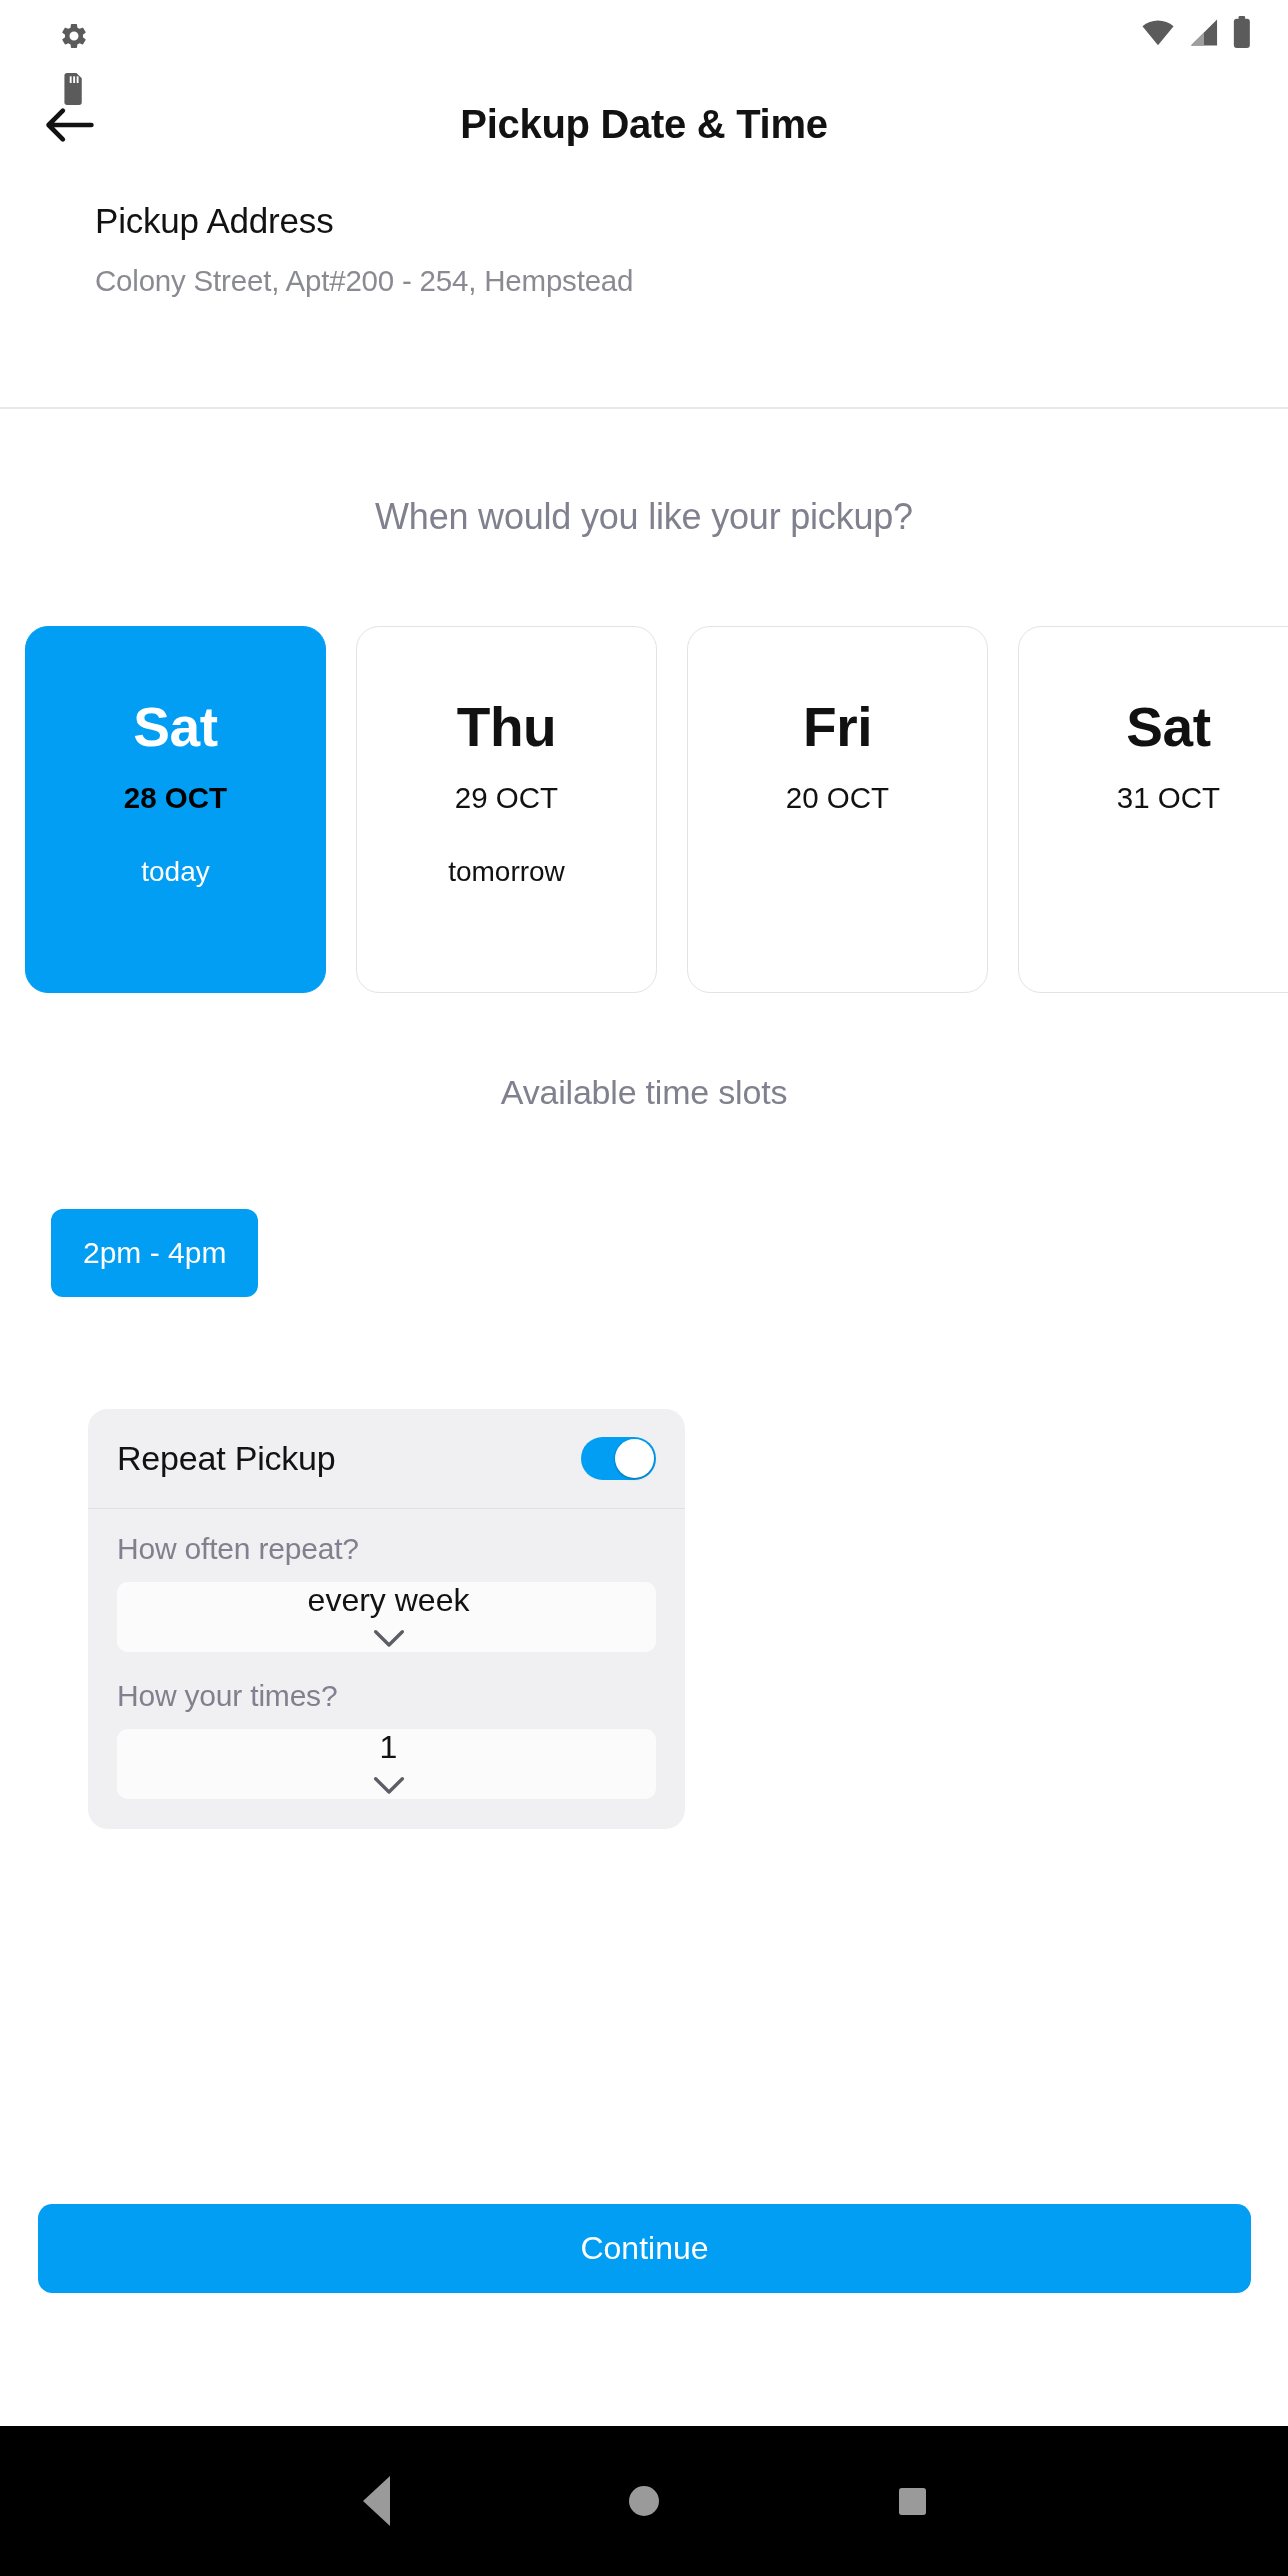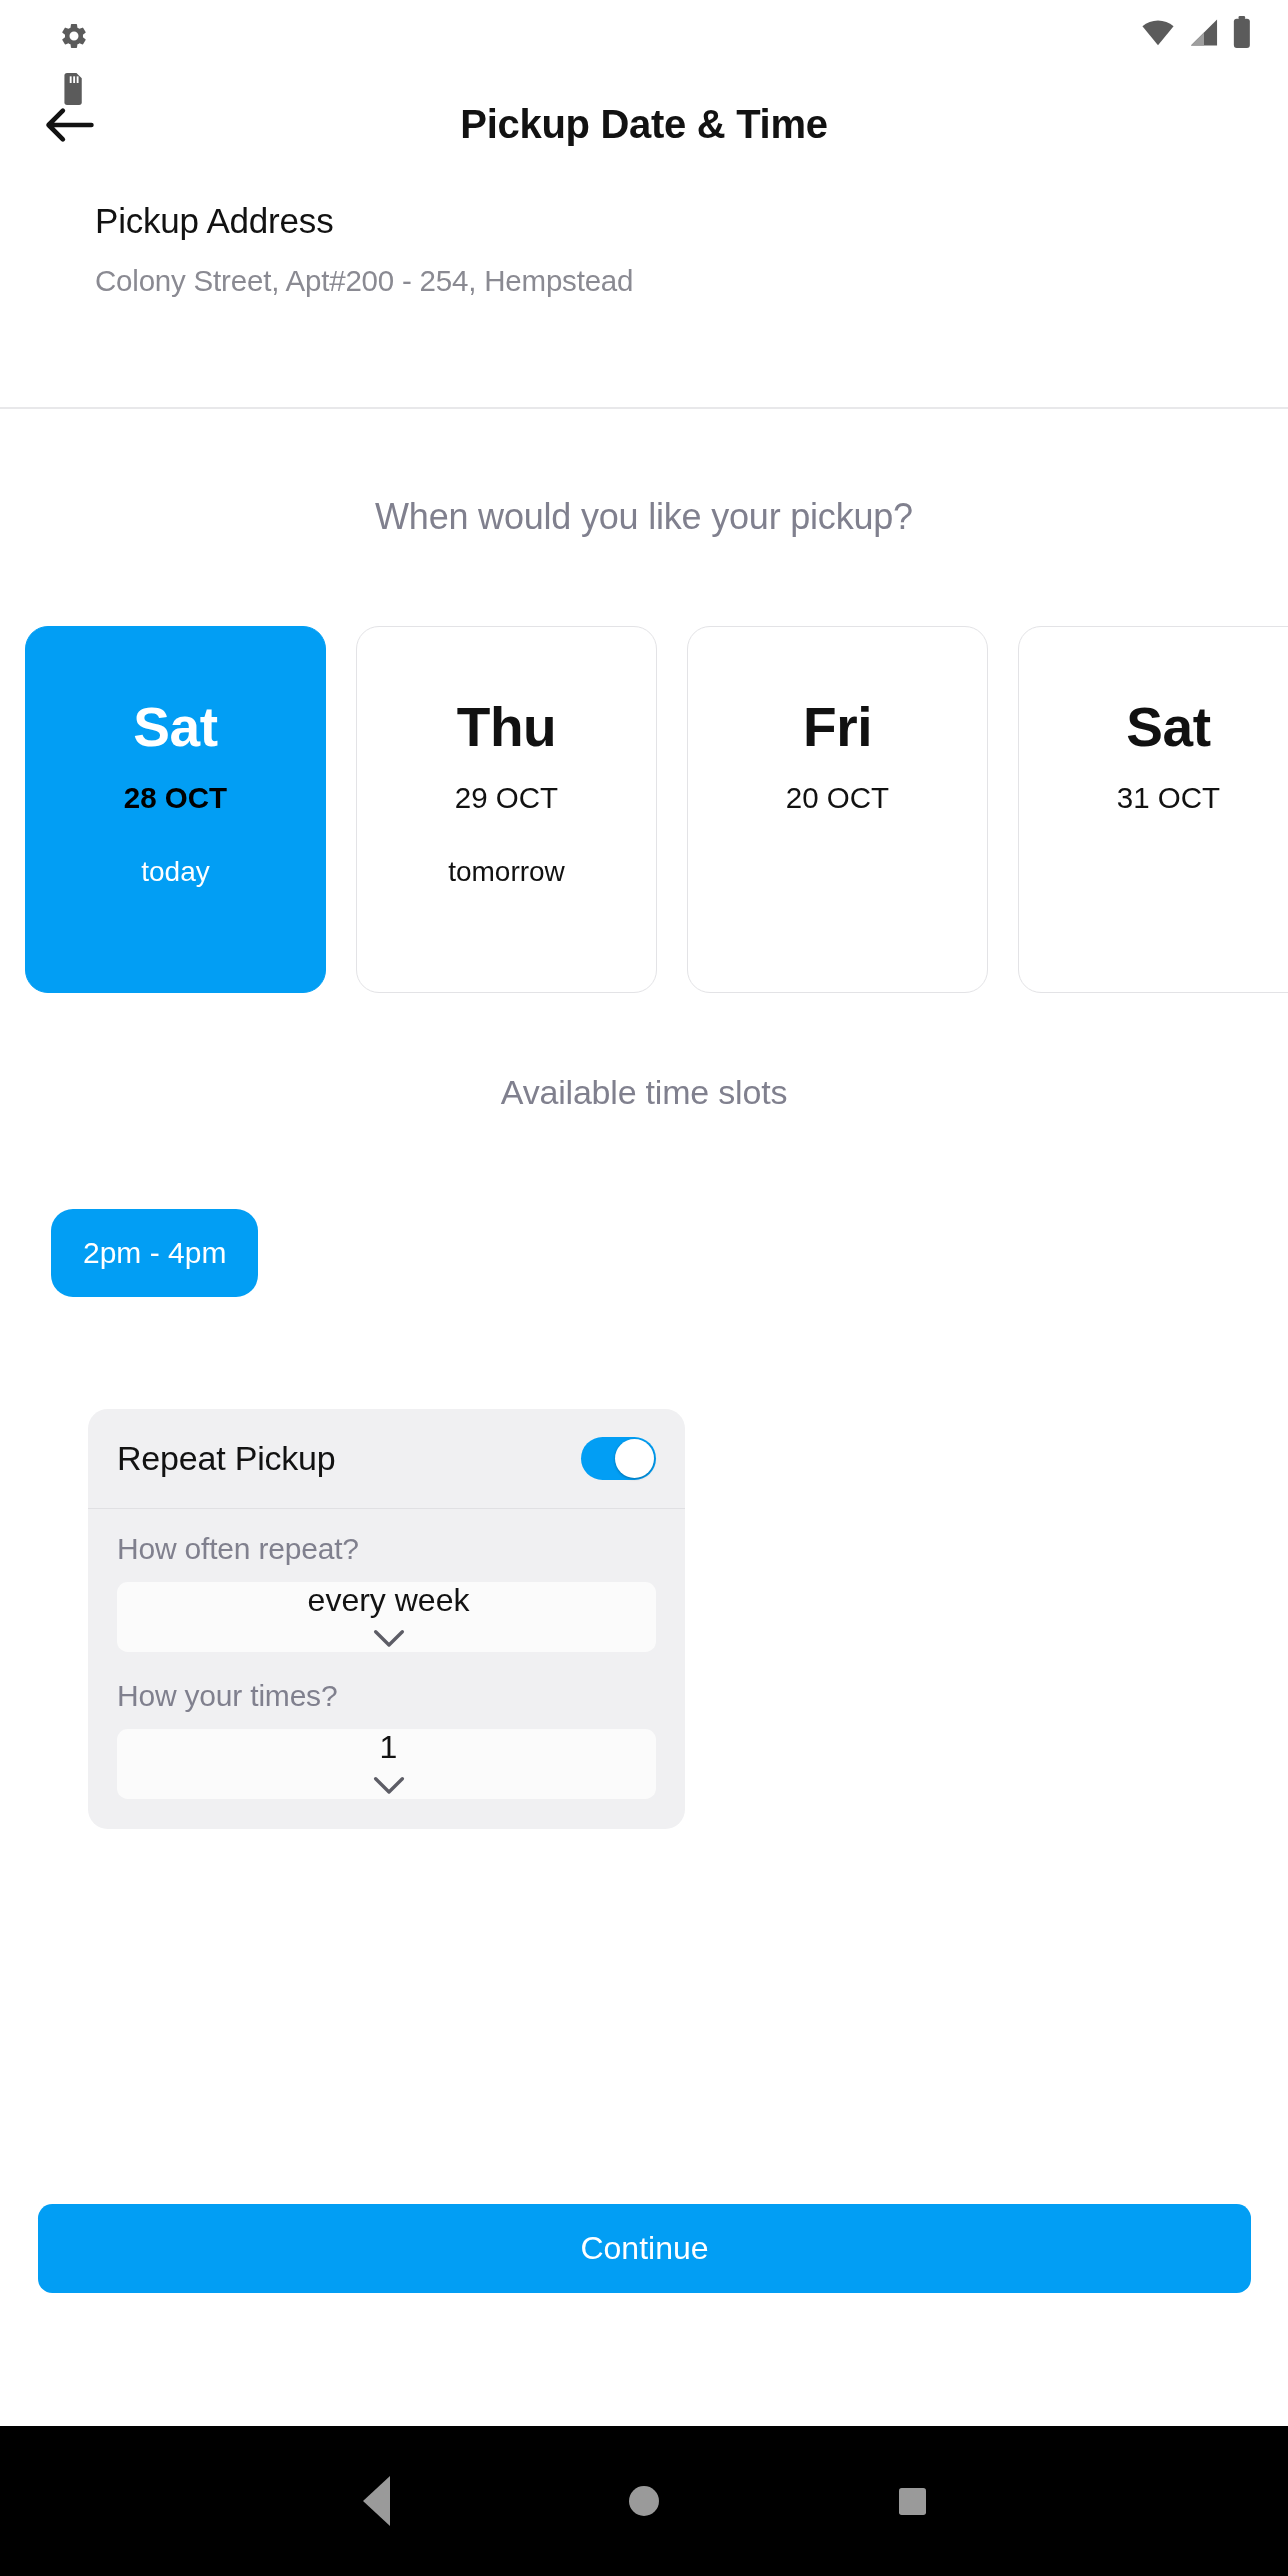--- a/index.html
+++ b/index.html
@@ -70,21 +70,21 @@
 
   
   .slots-title{
     position:absolute; top:1073px; left:0; width:1288px; text-align:center;
     font-size:34px; color:#80808e; letter-spacing:-0.2px;
   }
   .slots-row{
     position:absolute; top:1209px; left:51px; display:flex; gap:25px;
   }
   .slot-chip{
-    height:88px; padding:0 32px; border-radius:22px;
+    height:88px; padding:0 32px; border-radius:12px;
     display:flex; align-items:center; justify-content:center;
     font-size:30px; cursor:pointer;
   }
   .slot-chip.selected{ background:#029ef4; color:#ffffff; }
 
   
   .repeat-card{
     position:absolute; top:1409px; left:51px; width:597px;
     background:#f0f0f2; border-radius:19.7px; overflow:hidden;margin-left:37px;
   }

